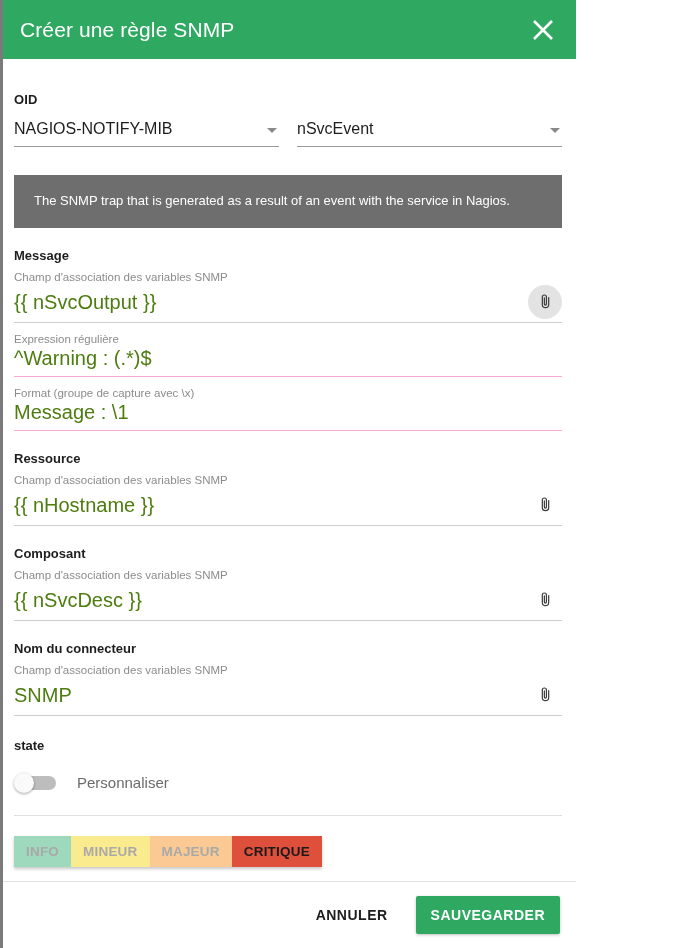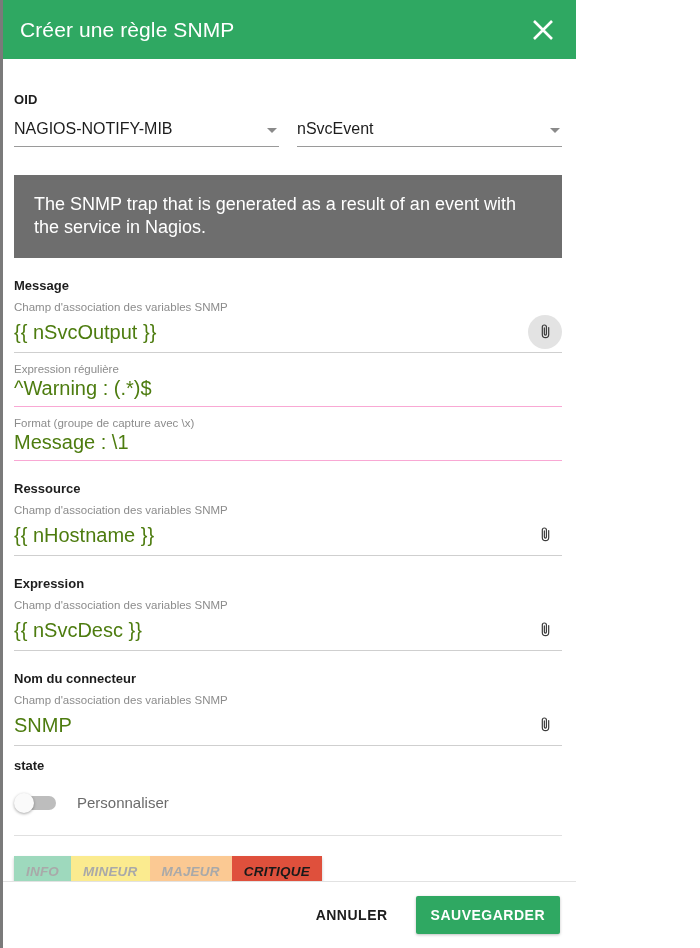--- a/index.html
+++ b/index.html
@@ -109,21 +109,21 @@
     border-top: 5px solid #8a8a8a;
     margin-bottom: 6px;
     margin-right: 2px;
   }
 
   
   .info-banner {
     margin-top: 28px;
     background: #6e6e6e;
     color: #ffffff;
-    font-size: 18px;
+    font-size: 13px;
     padding: 18px 20px;
     box-sizing: border-box;
     line-height: 1.3;
   }
 
   
   .group { margin-top: 20px; }
   .group-title {
     font-size: 13px;
     font-weight: bold;
@@ -165,21 +165,21 @@
 
   
   .subfield { margin-top: 9px; }
   .subfield .hint { margin-bottom: 2px; }
   .subfield-line {
     border-bottom: 1px solid #f9a8d4;
     padding-bottom: 7px;
   }
 
   
-  .state-group { margin-top: 12px; }
+  .state-group { margin-top: 22px; }
   .toggle-row {
     display: flex;
     align-items: center;
     margin-top: 20px;
     cursor: pointer;
   }
   .toggle {
     position: relative;
     width: 44px;
     height: 20px;
@@ -226,21 +226,20 @@
     height: 31px;
     display: flex;
     align-items: center;
     justify-content: center;
     font-size: 13.5px;
     font-weight: bold;
     letter-spacing: .2px;
     color: #a9a9a9;
     cursor: pointer;
     box-sizing: border-box;
-    font-style: italic;
   }
   .sev-chip.selected { color: #1a1a1a; }
 
   
   .dlg-footer {
     height: 67px;
     min-height: 67px;
     border-top: 1px solid #e2e2e2;
     display: flex;
     align-items: center;
@@ -341,21 +340,21 @@
         <span class="input-value">{{ nHostname }}</span>
         <span class="clip-btn">
           <svg width="17" height="17" viewBox="0 0 24 24" aria-hidden="true">
             <path d="M16.5 6.5v9.75a4.5 4.5 0 0 1-9 0V5.75a2.9 2.9 0 0 1 5.8 0v9.9a1.45 1.45 0 0 1-2.9 0V6.9" fill="none" stroke="#3b3b3b" stroke-width="1.7" stroke-linecap="round" stroke-linejoin="round"></path>
           </svg>
         </span>
       </div>
     </div>
 
     <div class="group">
-      <div class="group-title">Expression</div>
+      <div class="group-title">Composant</div>
       <div class="hint">Champ d'association des variables SNMP</div>
       <div class="input-line">
         <span class="input-value">{{ nSvcDesc }}</span>
         <span class="clip-btn">
           <svg width="17" height="17" viewBox="0 0 24 24" aria-hidden="true">
             <path d="M16.5 6.5v9.75a4.5 4.5 0 0 1-9 0V5.75a2.9 2.9 0 0 1 5.8 0v9.9a1.45 1.45 0 0 1-2.9 0V6.9" fill="none" stroke="#3b3b3b" stroke-width="1.7" stroke-linecap="round" stroke-linejoin="round"></path>
           </svg>
         </span>
       </div>
     </div>

